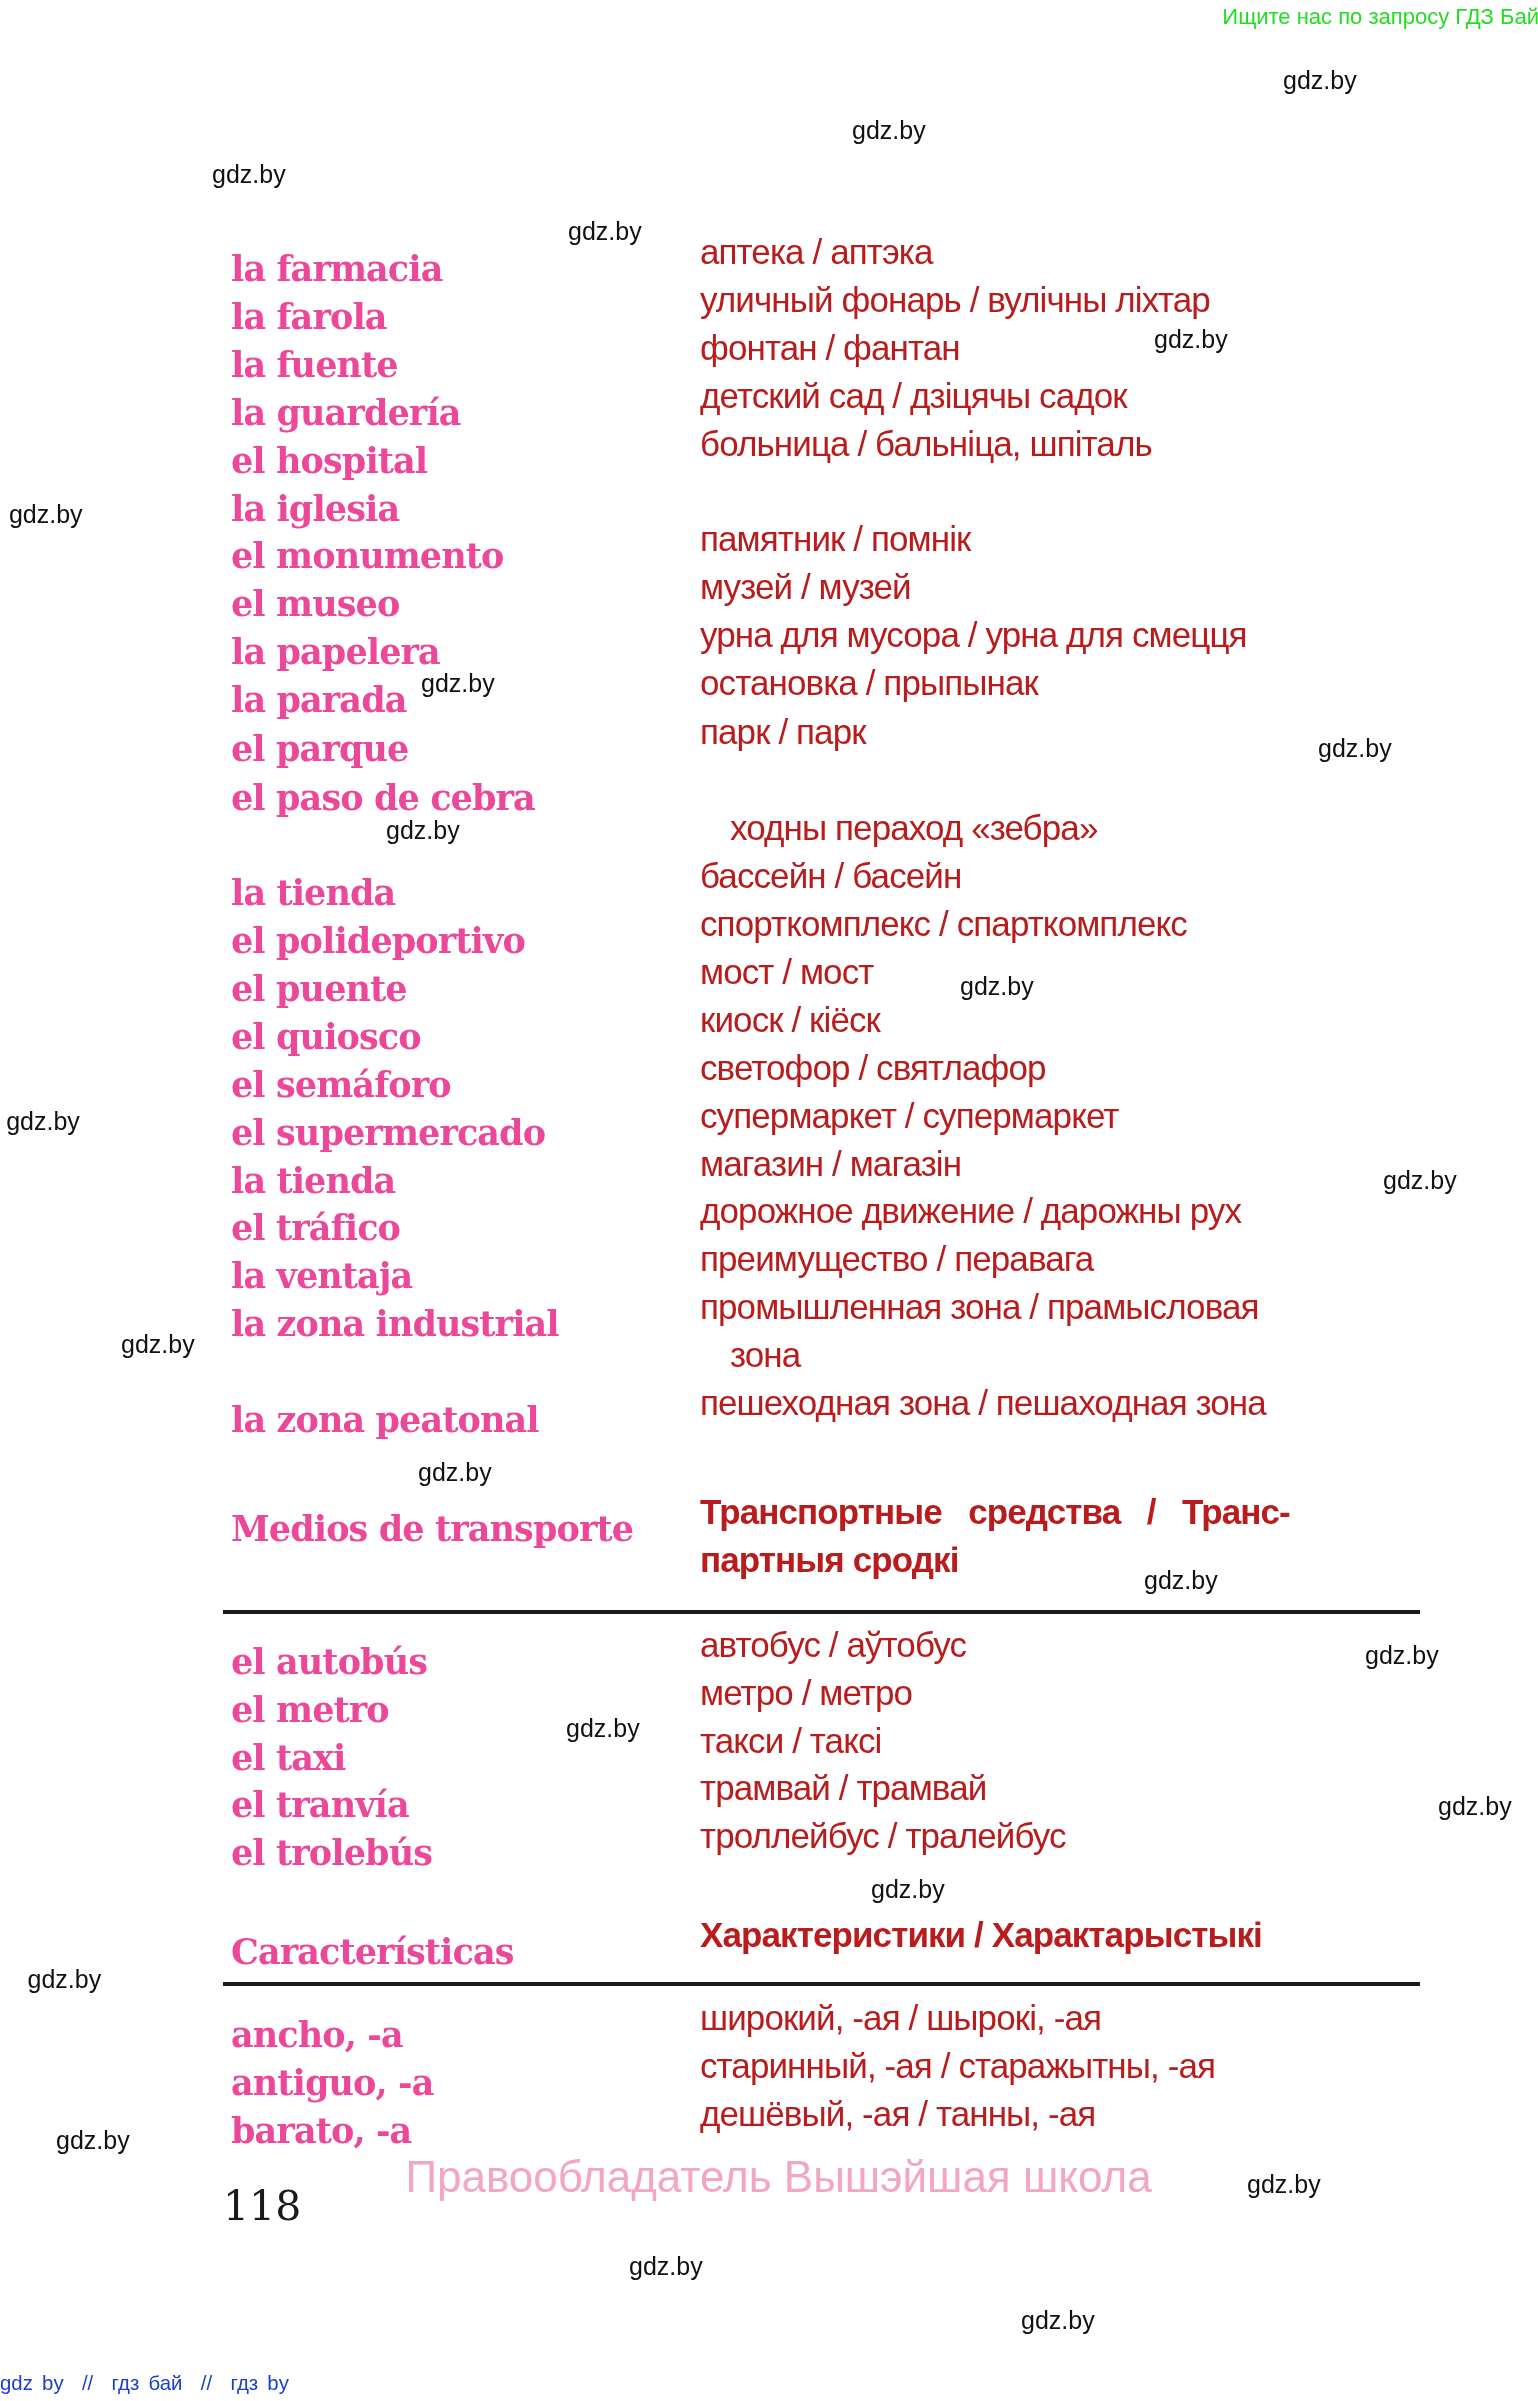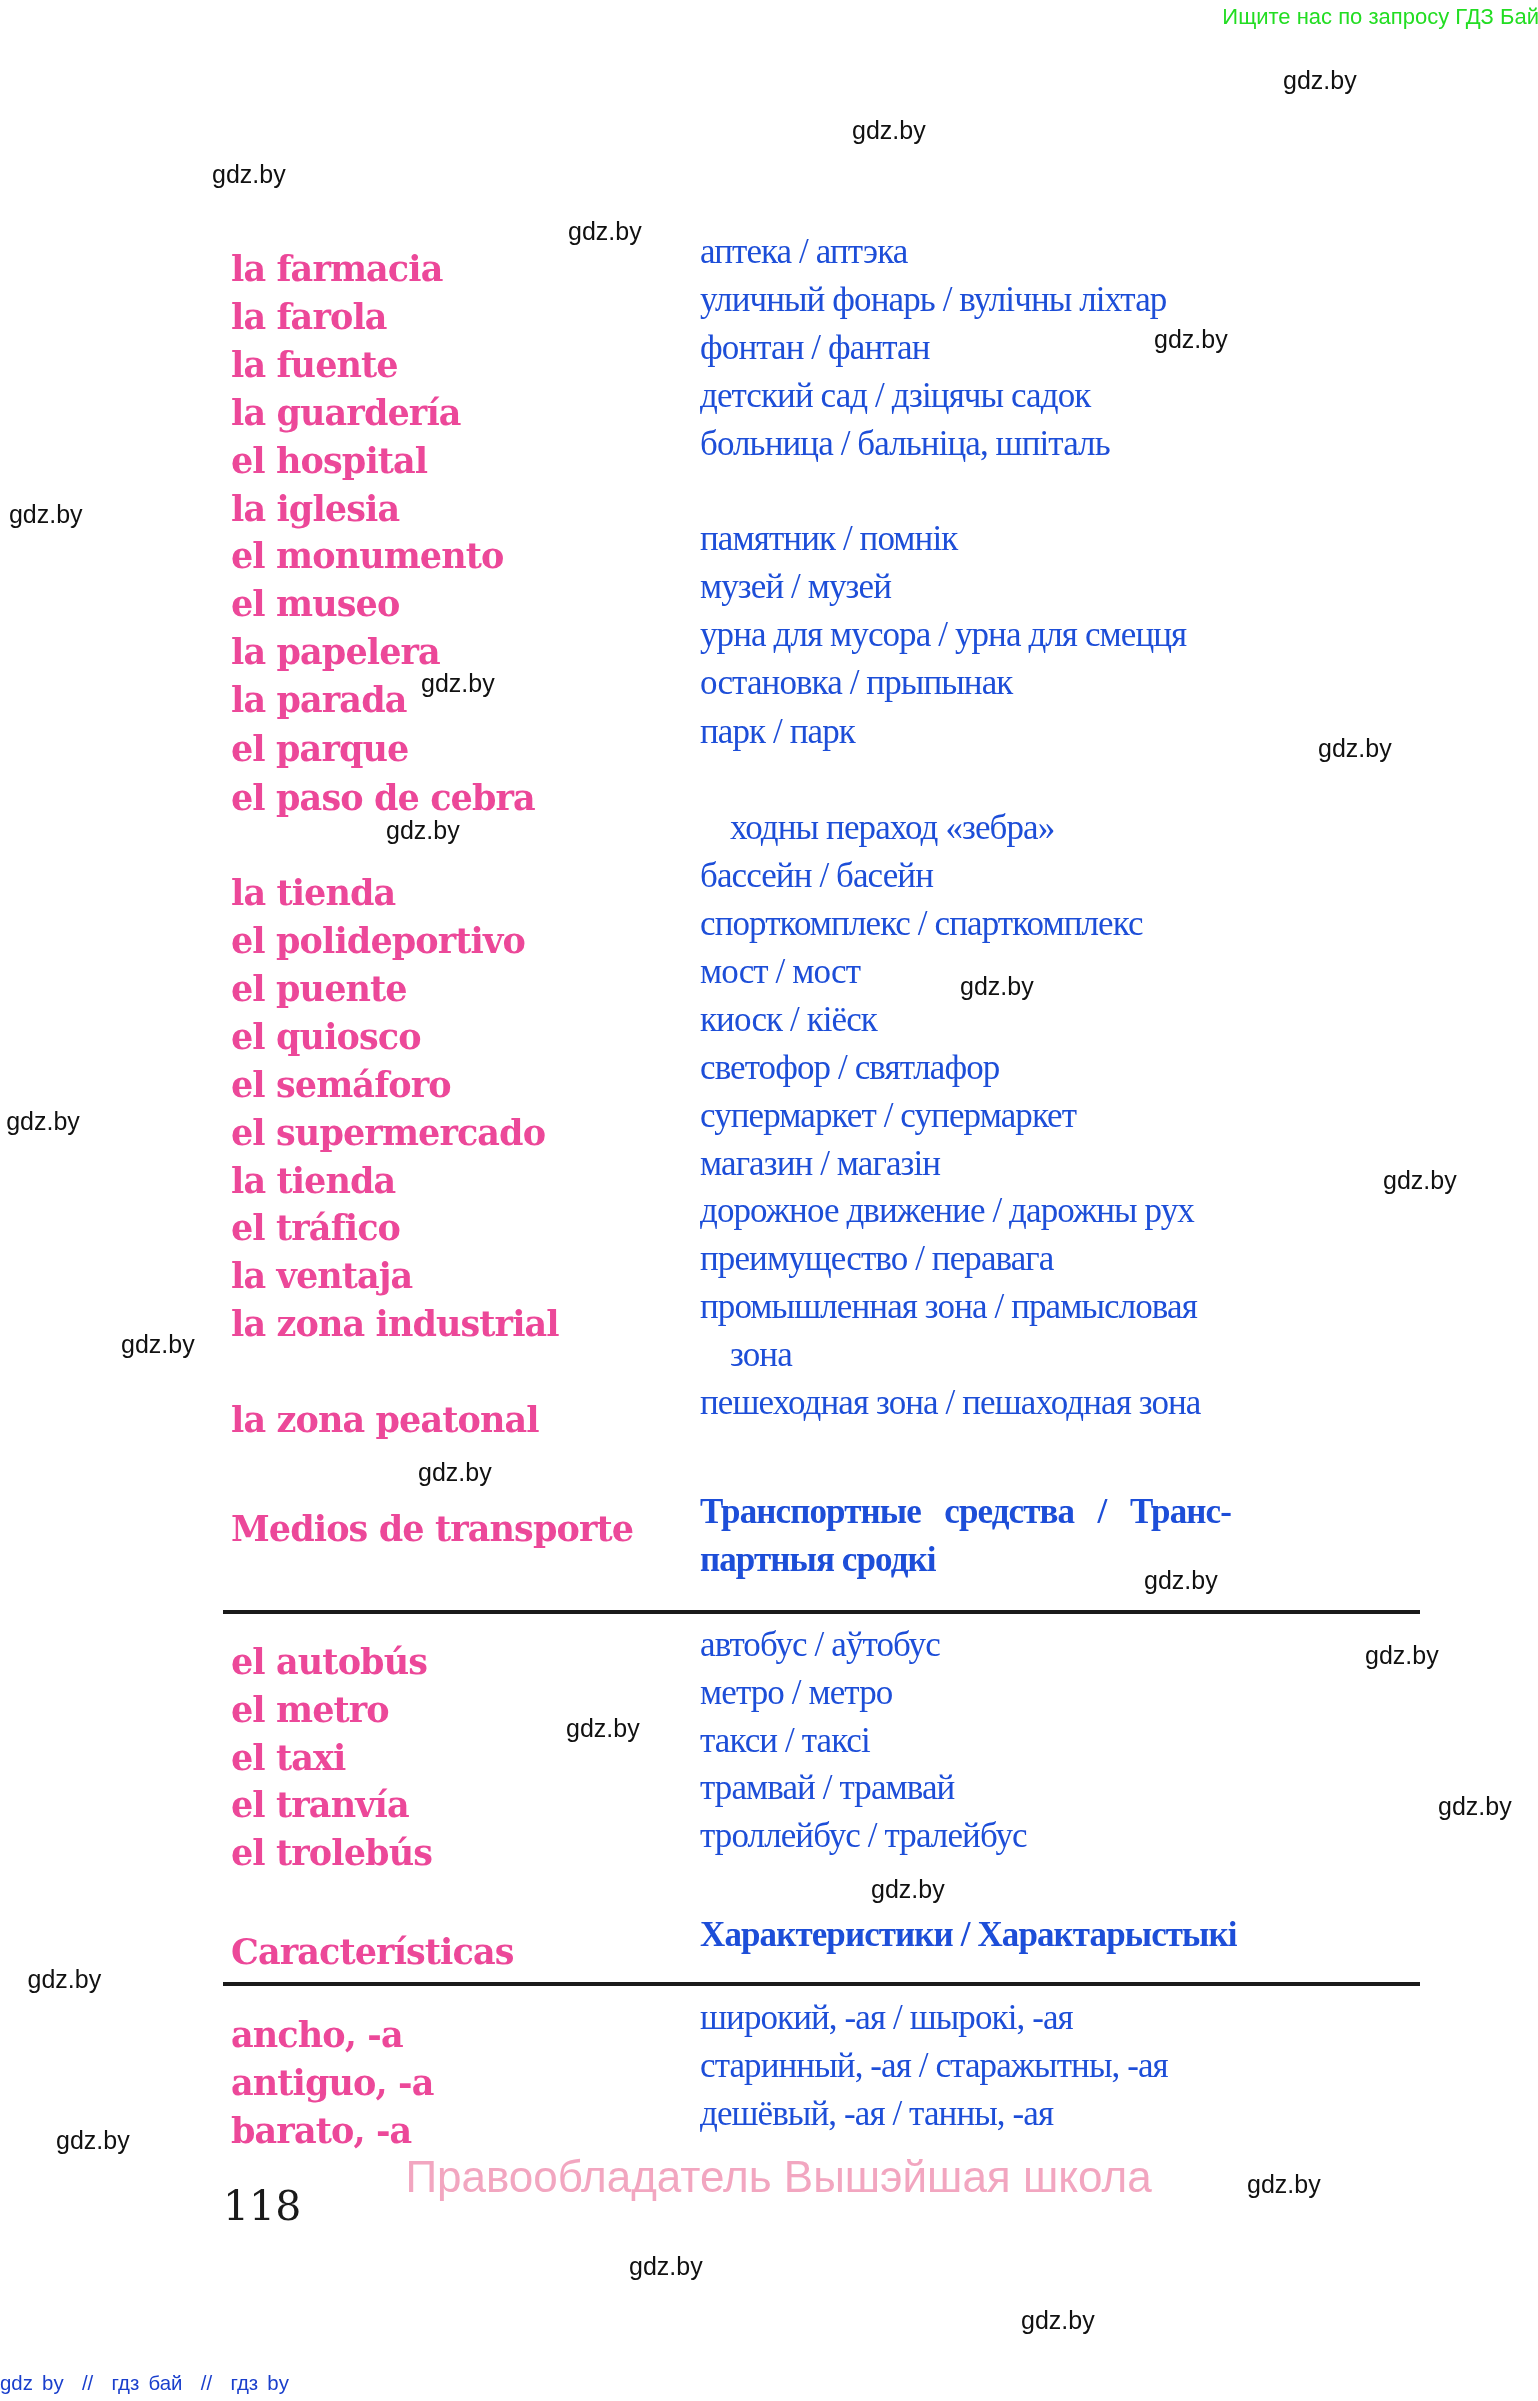--- a/index.html
+++ b/index.html
@@ -2,21 +2,21 @@
 <html style="font-size:14px"><head>
 <meta charset="utf-8">
 <style>
   html, body { margin:0; padding:0; background:#ffffff; }
   body { width:1539px; height:2401px; position:relative; overflow:hidden; font-family:"DejaVu Serif", serif; color:#1a1a1a; }
   .top-banner { position:absolute; left:0; width:1539px; top:3.5px; text-align:right; font-family:"Liberation Sans", sans-serif; font-size:22px; color:#22dd22; }
   .footer-banner { position:absolute; left:0; width:1539px; top:2395px; transform:translateY(-100%); text-align:left; font-family:"Liberation Sans", sans-serif; font-size:20.4px; color:#1a3fcc; word-spacing:3.5px; }
   .wm { position:absolute; font-family:"Liberation Sans", sans-serif; font-size:25px; color:#111; white-space:nowrap; }
   .row { position:absolute; left:223px; width:1197px; height:48px; }
   .es { position:absolute; left:0; top:16px; font-family:"DejaVu Serif", serif; font-weight:bold; font-size:35px; letter-spacing:-0.9px; color:#ec4899; white-space:nowrap;margin-left:8px; }
-  .ru { position:absolute; left:477px; top:0; font-family:Liberation Serif, serif; font-size:35px; letter-spacing:-0.9px; color:#1d4ed8; white-space:nowrap; }
+  .ru { position:absolute; left:477px; top:0; font-family:Liberation Sans, sans-serif; font-size:35px; letter-spacing:-0.9px; color:#b91c1c; white-space:nowrap; }
   .ru.cont { left:507px; }
   .heading .es, .heading .ru { font-weight:bold; }
   .rule { position:absolute; left:223px; width:1197px; height:3.5px; background:#1a1a1a; }
   .page-number { position:absolute; left:223px; top:2182px; font-family:"DejaVu Serif", serif; font-size:41px; color:#1a1a1a; }
   .copyright { position:absolute; left:0; width:1557px; top:2152px; text-align:center; font-family:"Liberation Sans", sans-serif; font-size:44px; color:#f2a6c0; }
 </style>
 </head>
 <body>
 
 <div class="top-banner">Ищите нас по запросу ГДЗ Бай</div>

